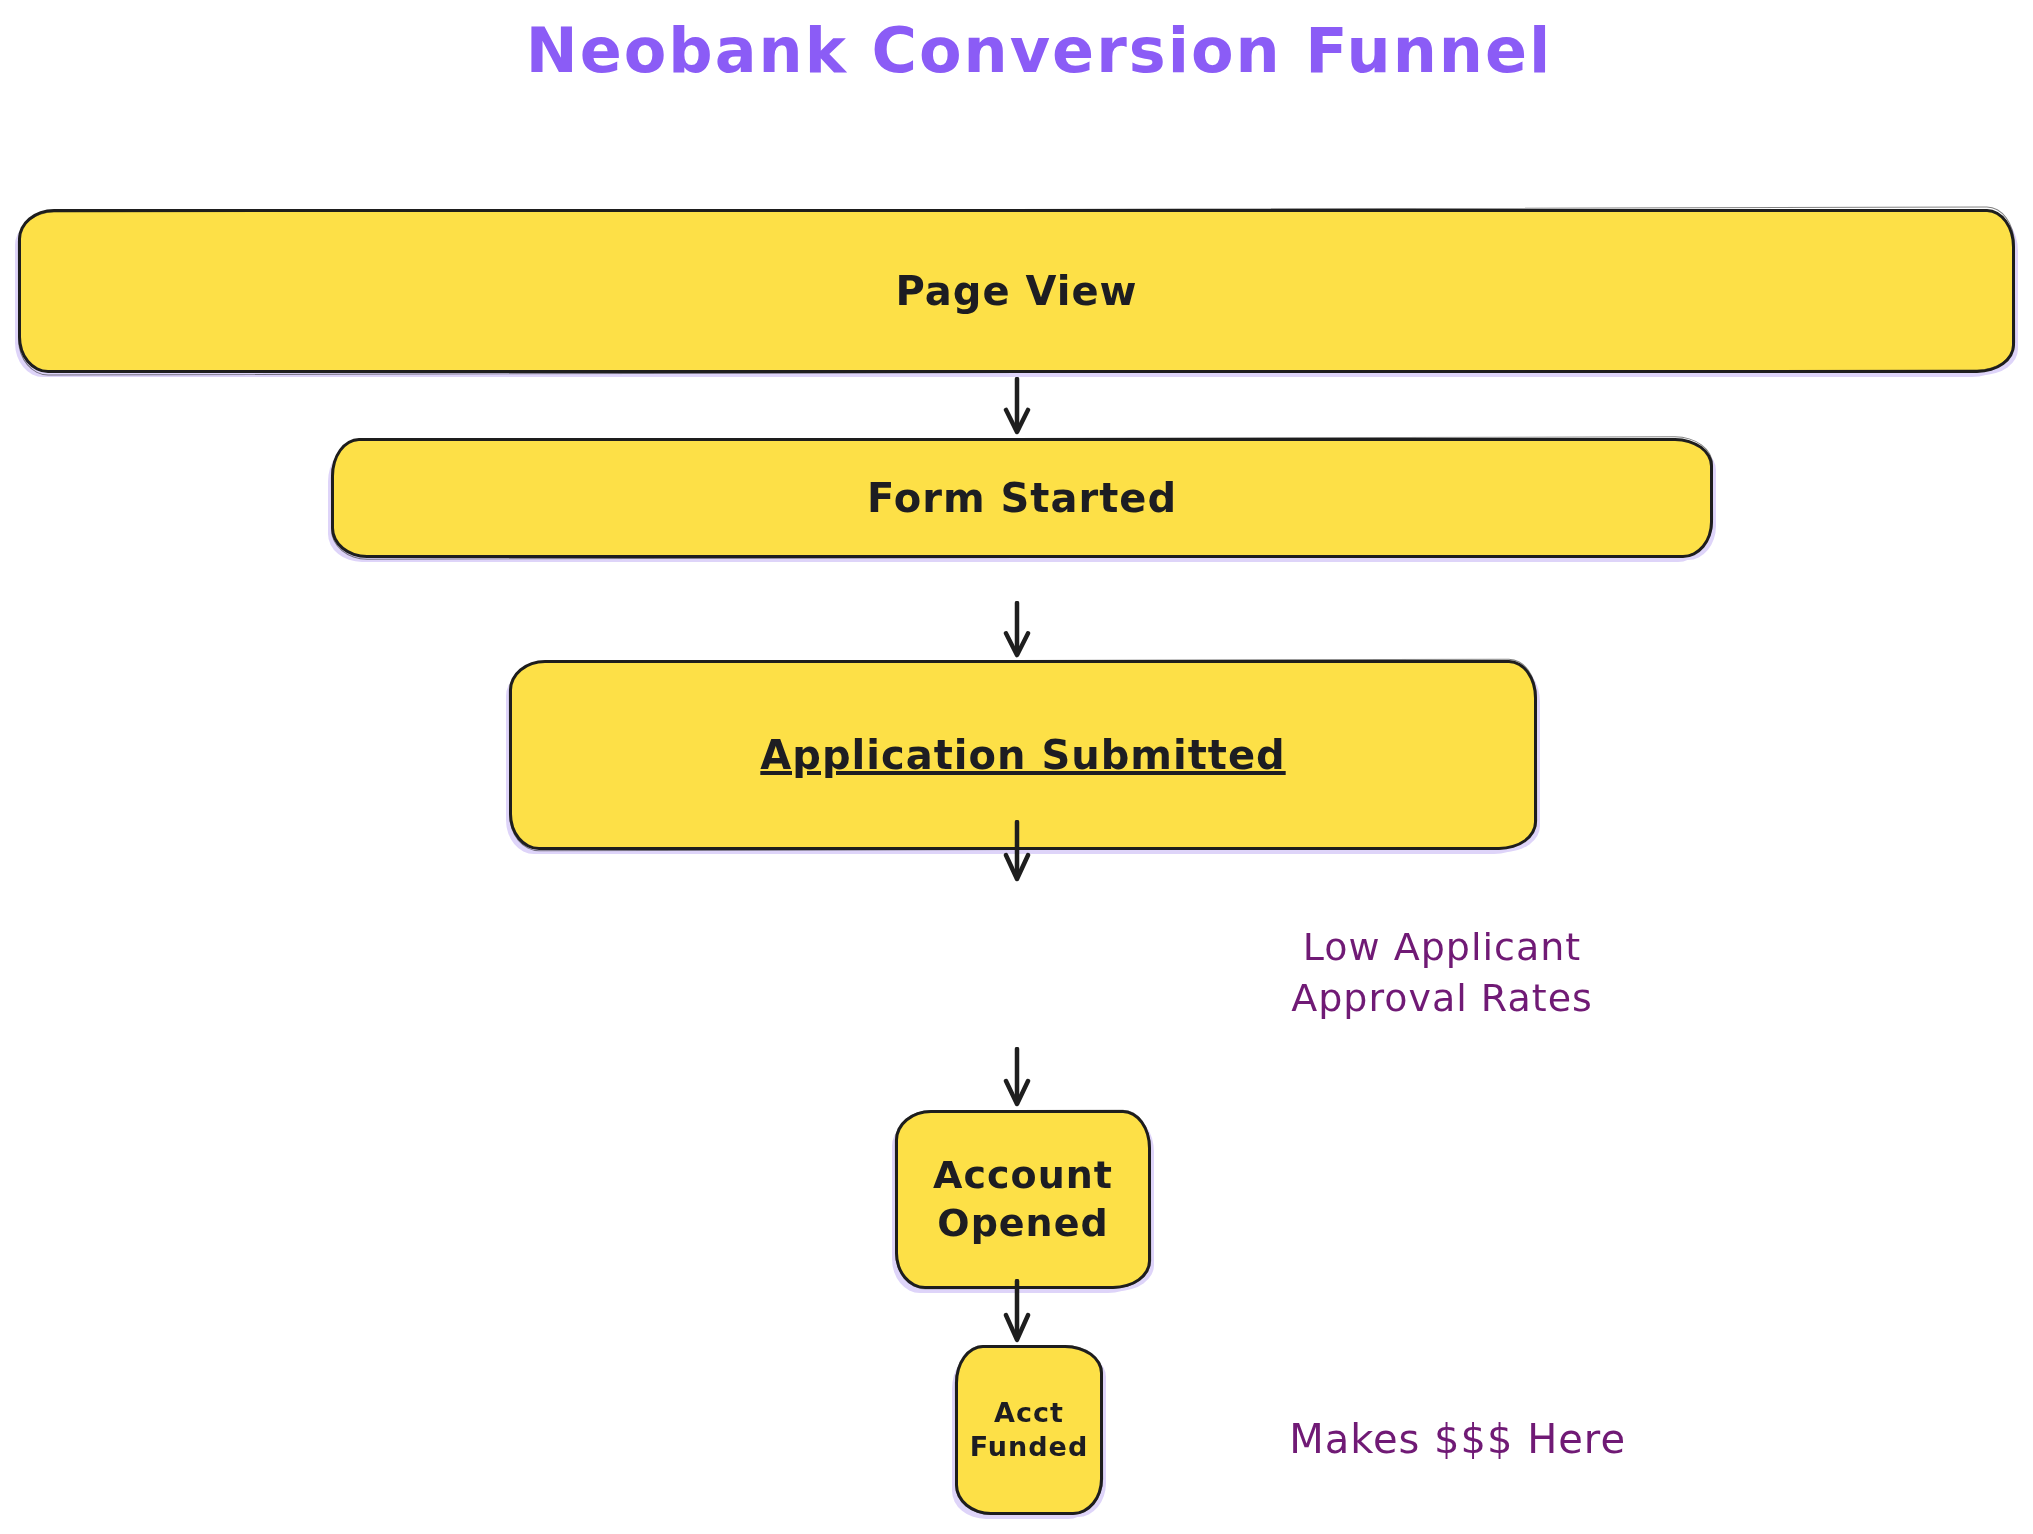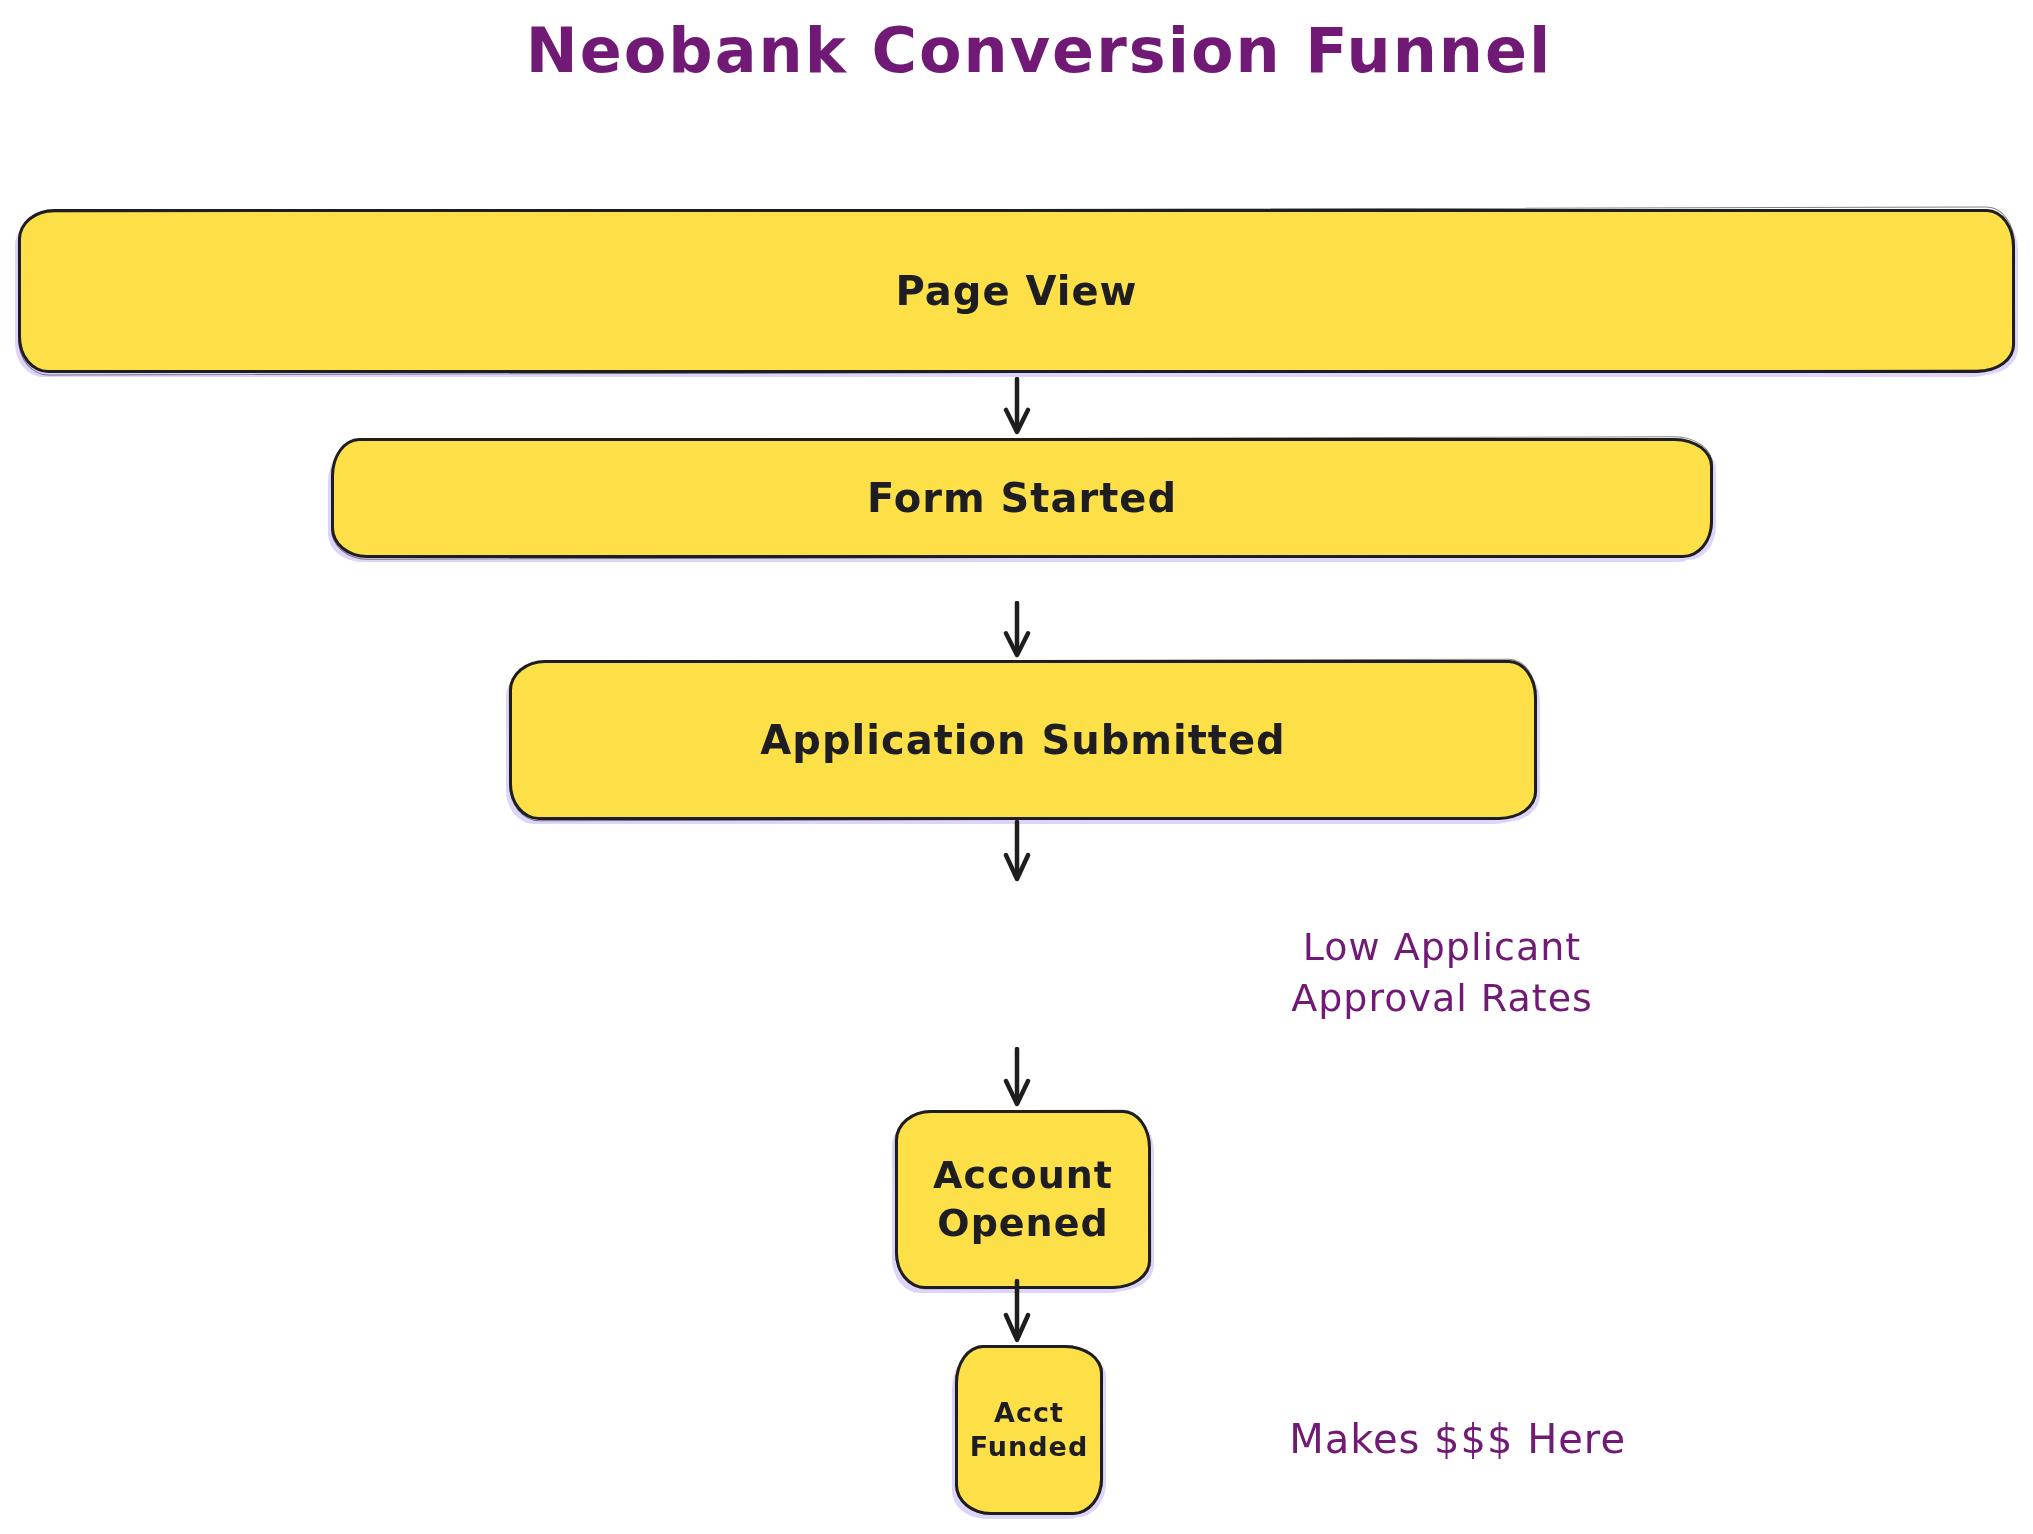--- a/index.html
+++ b/index.html
@@ -18,21 +18,21 @@
   }
   .diagram-title {
     position: absolute;
     left: 0;
     right: 0;
     top: 14px;
     text-align: center;
     font-size: 62px;
     font-weight: 700;
     letter-spacing: 2px;
-    color: #701a75;
+    color: #8b5cf6;
     padding-left: 45px;
   }
   .stage {
     position: absolute;
     box-sizing: border-box;
     background: #fde047;
     border: 3px solid #1e1e1e;
     display: flex;
     align-items: center;
     justify-content: center;
@@ -50,21 +50,21 @@
     inset: -3px;
     border: 1.6px solid rgba(30,30,30,0.55);
     pointer-events: none;
     transform: rotate(-0.15deg);
   }
   .stage.r1, .stage.r1::after { border-radius: 36px 28px 38px 30px / 30px 38px 28px 36px; }
   .stage.r2, .stage.r2::after { border-radius: 28px 38px 30px 36px / 38px 28px 36px 30px; }
 
   .s1 { left: 18px;  top: 209px;  width: 1997px; height: 164px; font-size: 40px; }
   .s2 { left: 331px; top: 438px;  width: 1382px; height: 120px; font-size: 40px; }
-  .s3 { left: 509px; top: 660px;  width: 1028px; height: 160px; font-size: 40px; }
+  .s3 { left: 509px; top: 660px;  width: 1028px; height: 190px; font-size: 40px; text-decoration: underline; }
   .s4 { left: 855px; top: 888px;  width: 325px;  height: 157px; font-size: 38px; }
   .s5 { left: 895px; top: 1110px; width: 256px;  height: 179px; font-size: 38px; }
   .s6 { left: 955px; top: 1345px; width: 148px;  height: 170px; font-size: 27px; }
 
   .arrow {
     position: absolute;
     left: 1002px;
     width: 30px;
   }
   .a1 { top: 377px;  height: 58px; }

